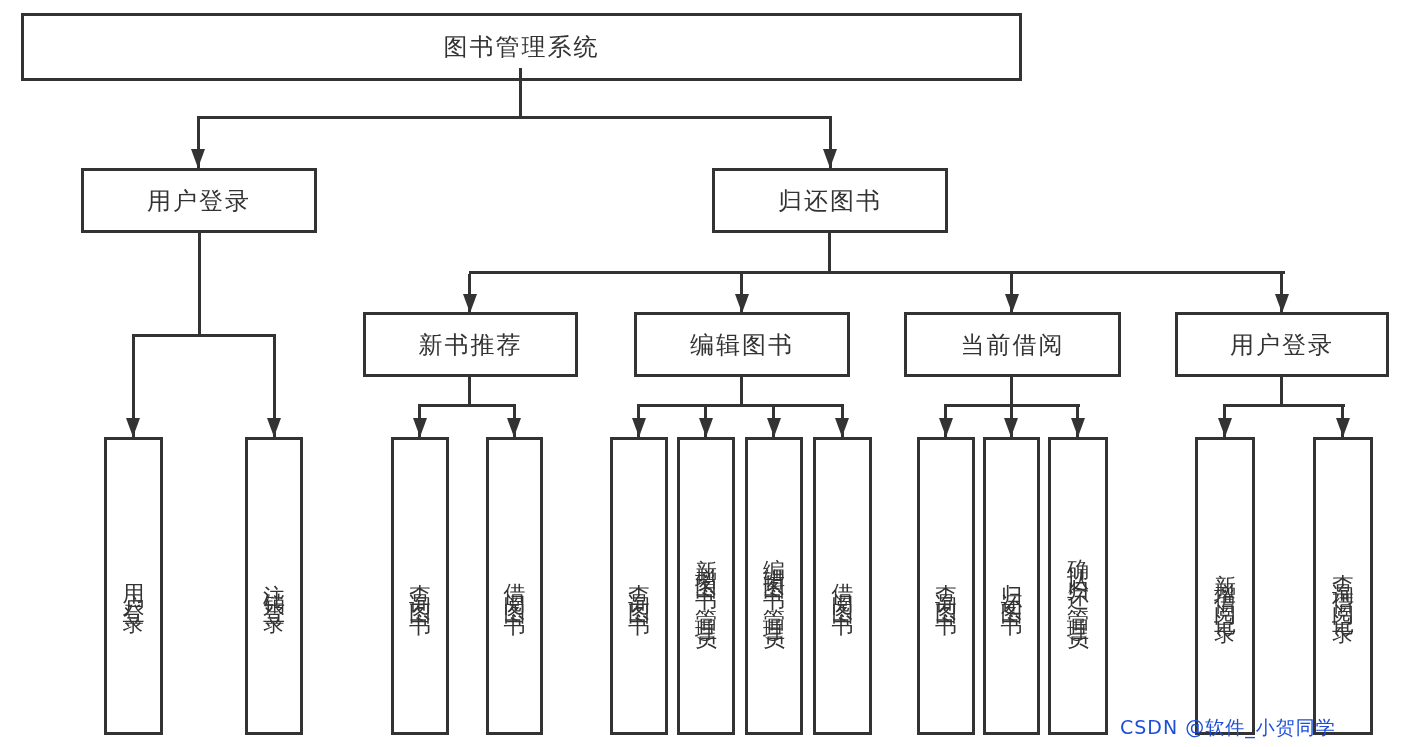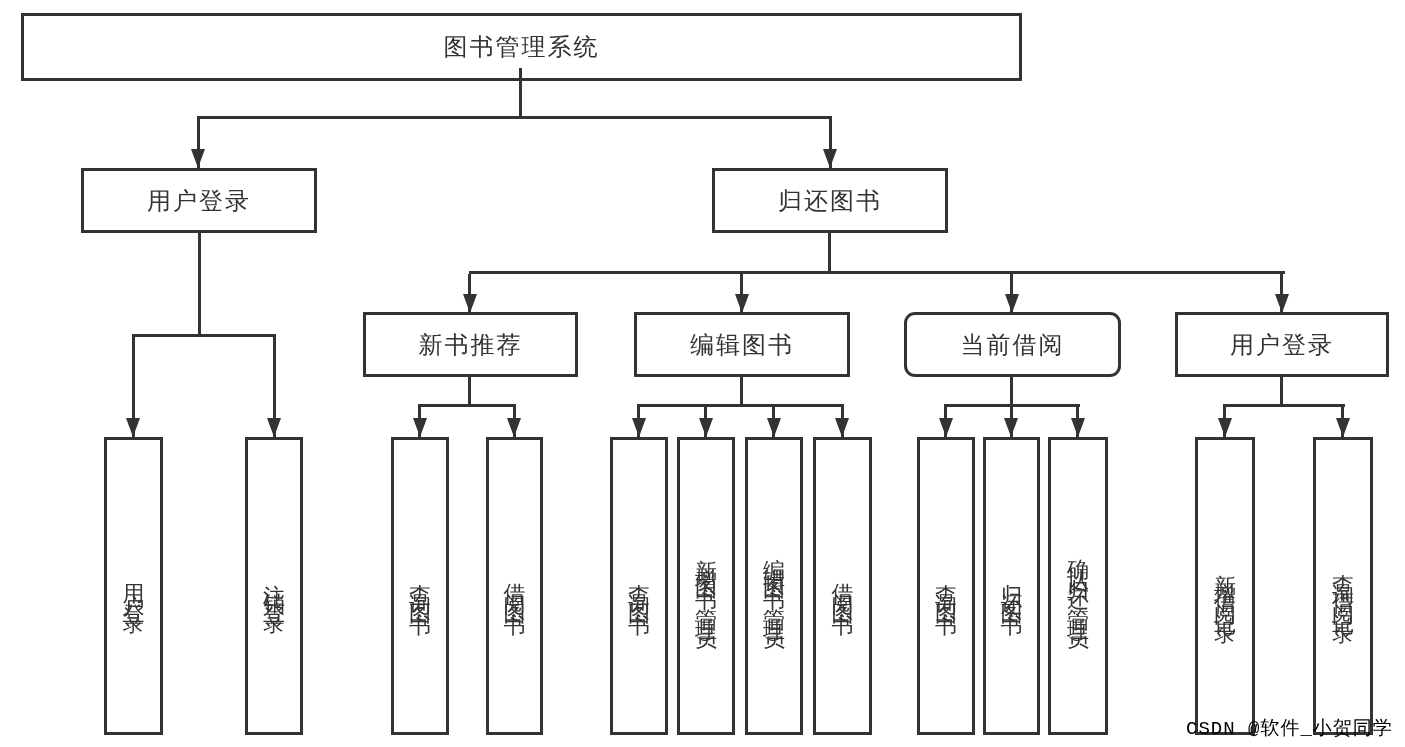--- a/index.html
+++ b/index.html
@@ -40,28 +40,27 @@
   .ahead {
     position: absolute;
     width: 0;
     height: 0;
     border-left: 7px solid transparent;
     border-right: 7px solid transparent;
     border-top: 19px solid #333333;
   }
   .watermark {
     position: absolute;
-    left: 1186px;
+    left: 1120px;
     top: 715px;
     font-size: 19px;
     letter-spacing: 1px;
-    color: #000000;
+    color: #1d4ed8;
     white-space: nowrap;
     z-index: 5;
-    font-family: Liberation Mono, monospace;
   }
 </style>
 </head>
 <body>
 
 <div id="canvas">
 
   <div class="box hbox" style="left:21px; top:13px; width:1001px; height:68px;">
     <span>图书管理系统</span>
   </div>
@@ -97,21 +96,21 @@
   <div class="ahead" style="left:1005px; top:294px;"></div>
   <div class="cline" style="left:1280px; top:274px; width:3px; height:39px;"></div>
   <div class="ahead" style="left:1275px; top:294px;"></div>
 
   <div class="box hbox" style="left:363px; top:312px; width:215px; height:65px;">
     <span>新书推荐</span>
   </div>
   <div class="box hbox" style="left:634px; top:312px; width:216px; height:65px;">
     <span>编辑图书</span>
   </div>
-  <div class="box hbox" style="left:904px; top:312px; width:217px; height:65px;border-radius:11px;">
+  <div class="box hbox" style="left:904px; top:312px; width:217px; height:65px;">
     <span>当前借阅</span>
   </div>
   <div class="box hbox" style="left:1175px; top:312px; width:214px; height:65px;">
     <span>用户登录</span>
   </div>
 
   <div class="cline" style="left:468px; top:377px; width:3px; height:30px;"></div>
   <div class="cline" style="left:418px; top:404px; width:98px; height:3px;"></div>
   <div class="cline" style="left:418px; top:407px; width:3px; height:30px;"></div>
   <div class="ahead" style="left:413px; top:418px;"></div>

